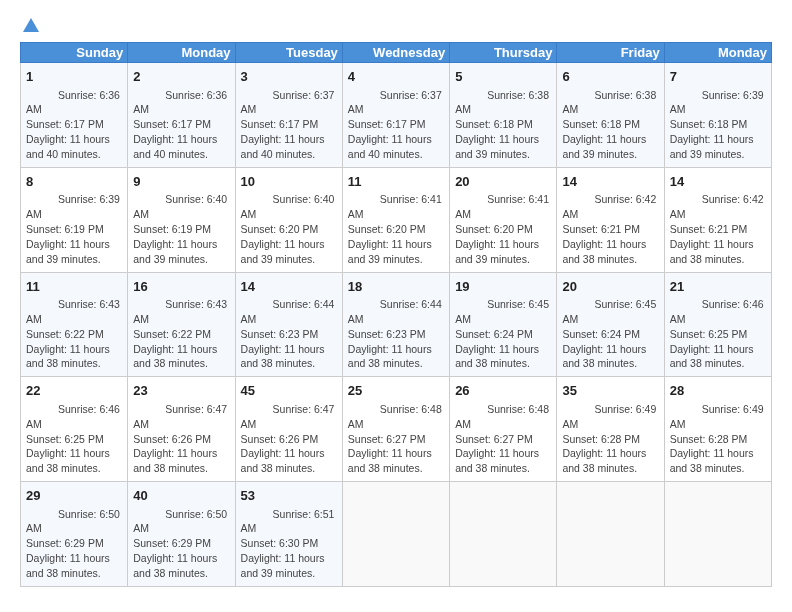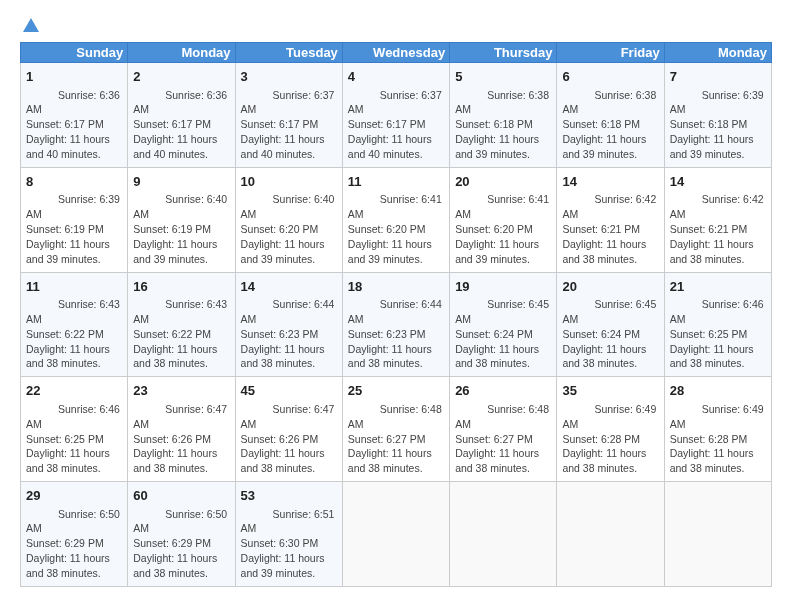--- a/index.html
+++ b/index.html
@@ -183,21 +183,21 @@
         <td><span class="day-number">26</span>
 <span class="day-info">Sunrise: 6:48 AM<br>Sunset: 6:27 PM<br>Daylight: 11 hours and 38 minutes.</span></td>
         <td><span class="day-number">35</span>
 <span class="day-info">Sunrise: 6:49 AM<br>Sunset: 6:28 PM<br>Daylight: 11 hours and 38 minutes.</span></td>
         <td><span class="day-number">28</span>
 <span class="day-info">Sunrise: 6:49 AM<br>Sunset: 6:28 PM<br>Daylight: 11 hours and 38 minutes.</span></td>
       </tr>
       <tr>
         <td><span class="day-number">29</span>
 <span class="day-info">Sunrise: 6:50 AM<br>Sunset: 6:29 PM<br>Daylight: 11 hours and 38 minutes.</span></td>
-        <td><span class="day-number">60</span>
+        <td><span class="day-number">40</span>
 <span class="day-info">Sunrise: 6:50 AM<br>Sunset: 6:29 PM<br>Daylight: 11 hours and 38 minutes.</span></td>
         <td><span class="day-number">53</span>
 <span class="day-info">Sunrise: 6:51 AM<br>Sunset: 6:30 PM<br>Daylight: 11 hours and 39 minutes.</span></td>
         <td class="empty-cell"></td>
         <td class="empty-cell"></td>
         <td class="empty-cell"></td>
         <td class="empty-cell"></td>
       </tr>
     </tbody>
 </table>

